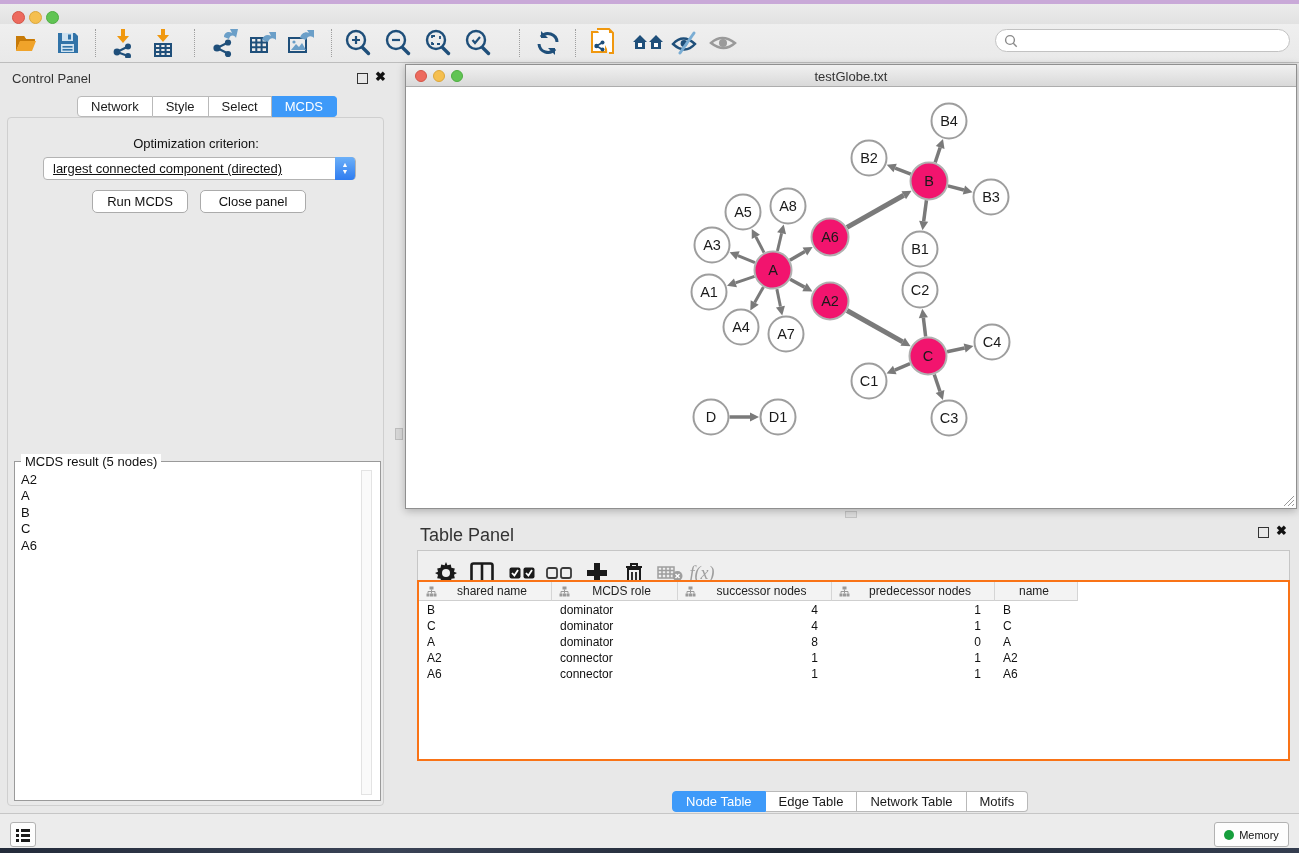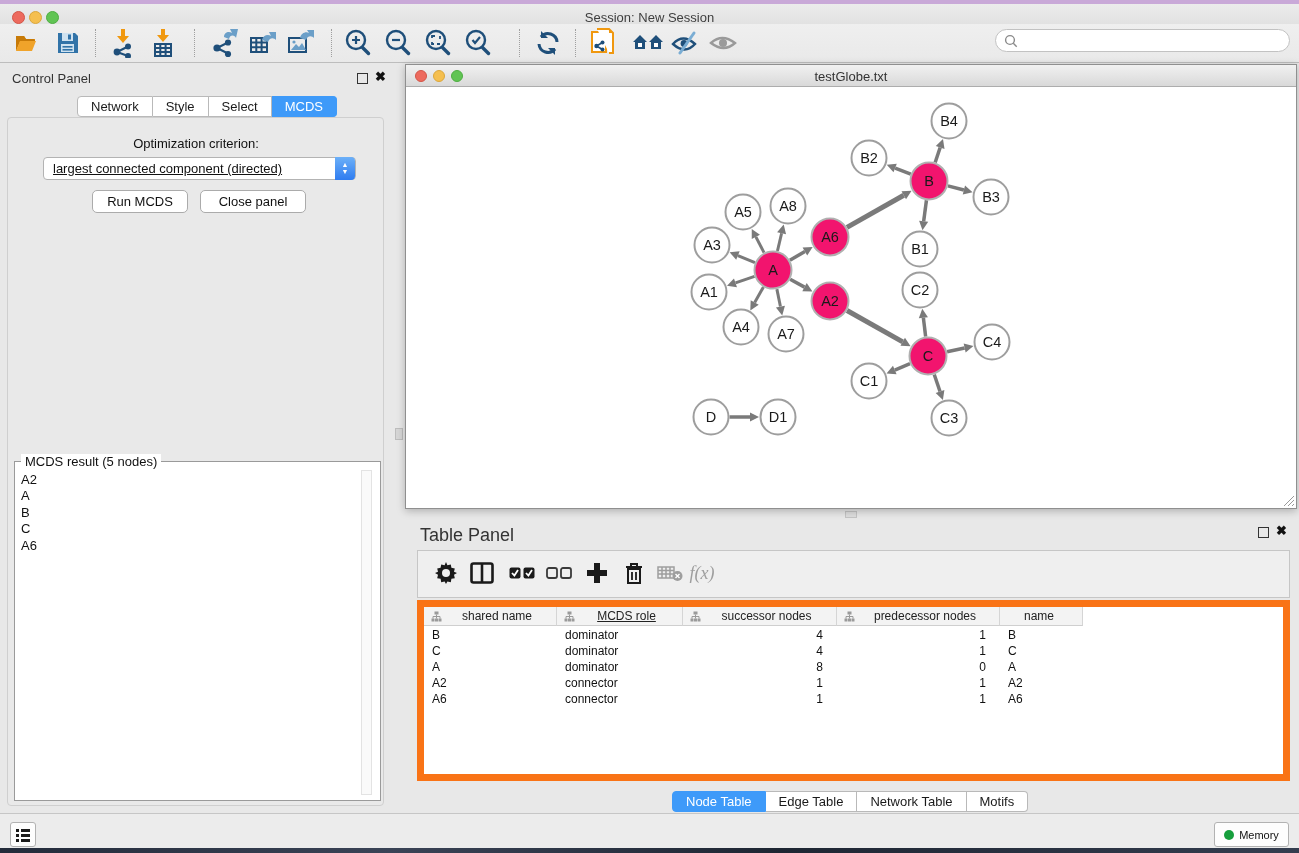--- a/index.html
+++ b/index.html
@@ -81,22 +81,22 @@
 
   
   #tp-title { left:420px; top:525px; font-size:18px; color:#333; }
   #tp-float { left:1258px; top:527px; width:11px; height:11px; border:1.5px solid #333; }
   #tp-close { left:1276px; top:523px; font-size:13px; font-weight:bold; color:#111; }
   #tp-toolbar { left:417px; top:550px; width:873px; height:48px; background:#efefef;
     border:1px solid #c6c6c6; }
   .tp-icon { position:absolute; top:6px; width:32px; height:32px; display:flex;
     align-items:center; justify-content:center; }
   #fx-label { font-family:"Liberation Serif", serif; font-style:italic; font-size:18px; color:#9e9e9e; }
-  #node-table { left:417px; top:600px; width:873px; height:181px; background:#fff;
-    border:7px solid #f97316; }
+  #node-table { left:417px; top:580px; width:873px; height:181px; background:#fff;
+    border:2px solid #f97316; }
   #nt-header { position:absolute; left:0; top:0; height:19px; display:flex; }
   .nt-h { height:19px; background:#f3f3f3; border-right:1px solid #d5d5d5; border-bottom:1px solid #cfcfcf;
     display:flex; align-items:center; font-size:12px; color:#222; position:relative; }
   .nt-h .tree-ic { margin-left:7px; }
   .nt-h .ht { flex:1; text-align:center; padding-right:4px; }
   .nt-row { position:absolute; left:0; height:16px; display:flex; font-size:12px; color:#111; }
   .nt-c { height:16px; display:flex; align-items:center; }
   .nt-c.num { justify-content:flex-end; padding-right:14px; }
   .nt-c.txt { padding-left:8px; }
   #tp-tabs { left:672px; top:791px; height:20px; display:flex; }
@@ -112,21 +112,20 @@
 </style>
 </head>
 <body>
 
 <div id="wallpaper-top" class="abs"></div>
 
 <div id="app-titlebar" class="abs">
   <span class="tl red"></span>
   <span class="tl yellow"></span>
   <span class="tl green"></span>
-  <div id="app-title" class="abs">Session: New Session</div>
 </div>
 
 <div id="app-toolbar" class="abs">
   <div class="tb-icon" style="left:11px">
     <svg width="28" height="28" viewBox="0 0 28 28">
         <path d="M3 7h8l2 3h9v3H7l-4 9z" fill="#e8920e"></path>
         <path d="M3 7v15l4-10h15l-1-2H13l-2-3z" fill="#c77a08"></path>
         <path d="M3 22l4-10h16l-4 10z" fill="#f0a32a"></path>
       </svg>
   </div>
@@ -465,21 +464,21 @@
       <div class="nt-h" style="width: 133px;">
         <svg class="tree-ic" width="11" height="11" viewBox="0 0 11 11">
           <rect x="3.5" y="0.5" width="4" height="3" fill="#9a9a9a"></rect>
           <path d="M5.5 3.5v2M2 5.5h7M2 5.5v2M9 5.5v2M5.5 5.5v2" stroke="#9a9a9a" fill="none"></path>
           <rect x="0.5" y="7.5" width="3" height="3" fill="#9a9a9a"></rect>
           <rect x="4" y="7.5" width="3" height="3" fill="#9a9a9a"></rect>
           <rect x="7.5" y="7.5" width="3" height="3" fill="#9a9a9a"></rect>
         </svg>
         <span class="ht">shared name</span>
       </div>
-      <div class="nt-h" style="width: 126px; text-decoration: underline;">
+      <div class="nt-h" style="width: 126px;">
         <svg class="tree-ic" width="11" height="11" viewBox="0 0 11 11">
           <rect x="3.5" y="0.5" width="4" height="3" fill="#9a9a9a"></rect>
           <path d="M5.5 3.5v2M2 5.5h7M2 5.5v2M9 5.5v2M5.5 5.5v2" stroke="#9a9a9a" fill="none"></path>
           <rect x="0.5" y="7.5" width="3" height="3" fill="#9a9a9a"></rect>
           <rect x="4" y="7.5" width="3" height="3" fill="#9a9a9a"></rect>
           <rect x="7.5" y="7.5" width="3" height="3" fill="#9a9a9a"></rect>
         </svg>
         <span class="ht">MCDS role</span>
       </div>
       <div class="nt-h" style="width: 154px;">

